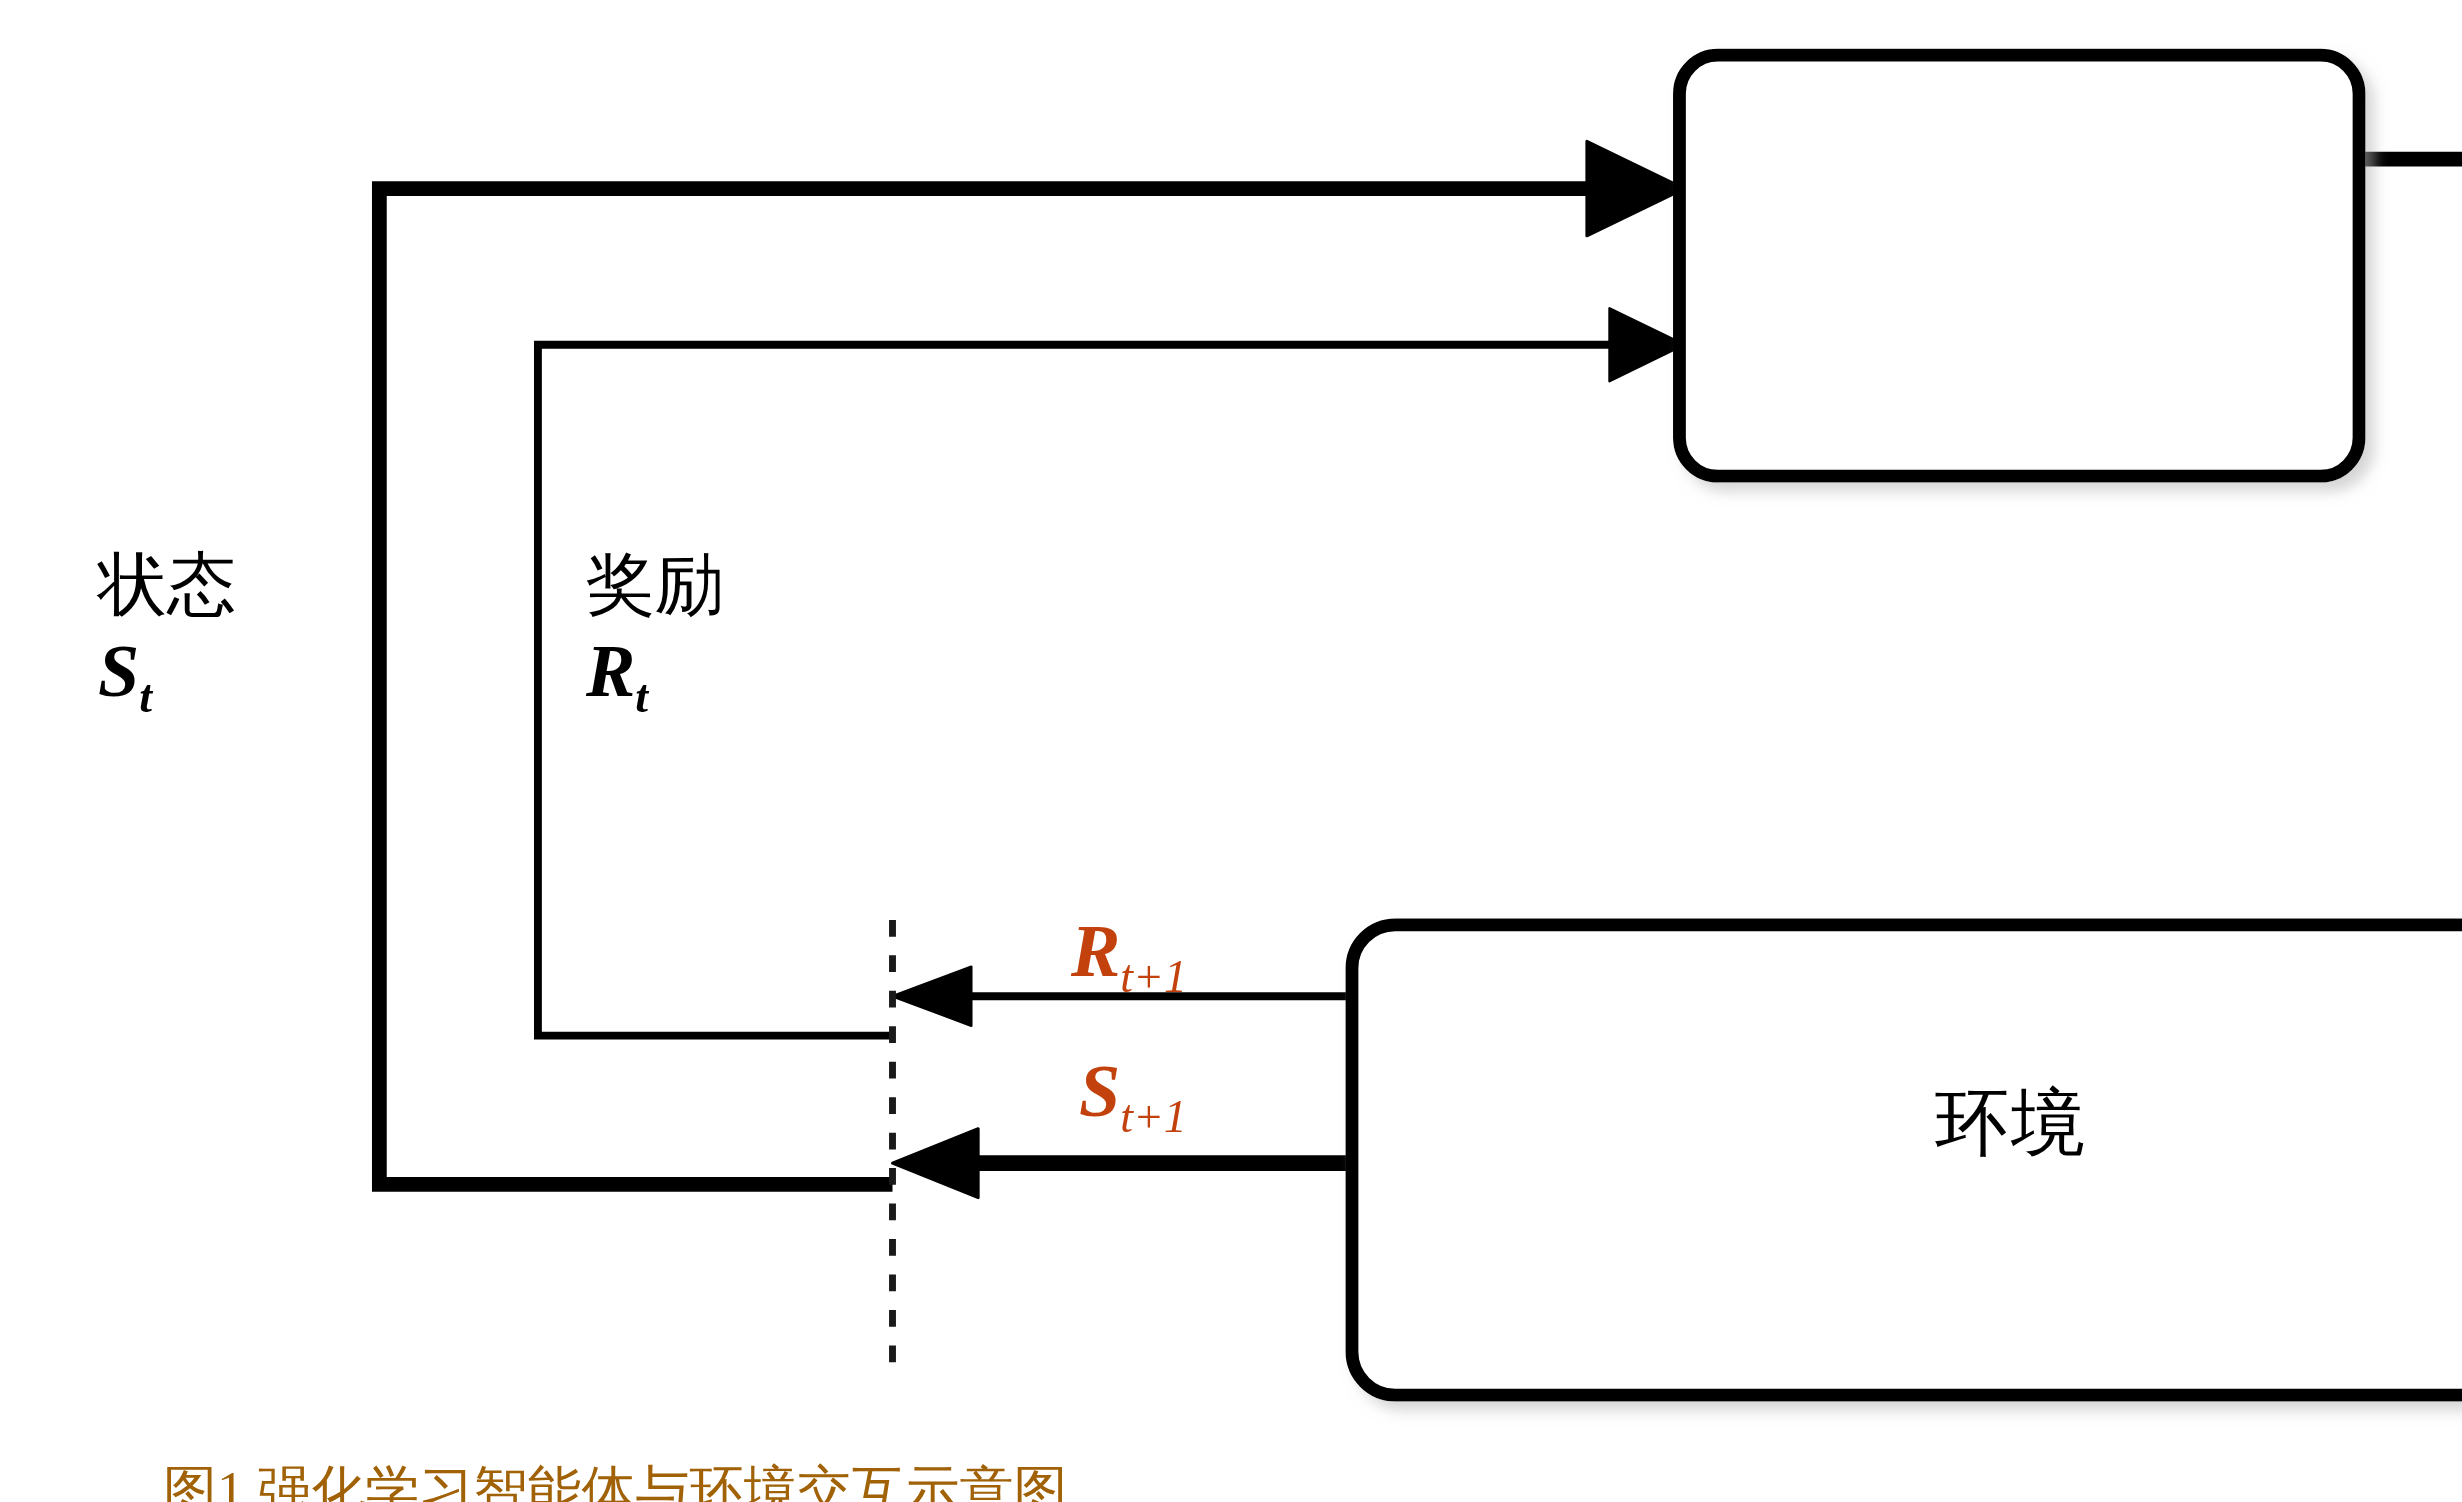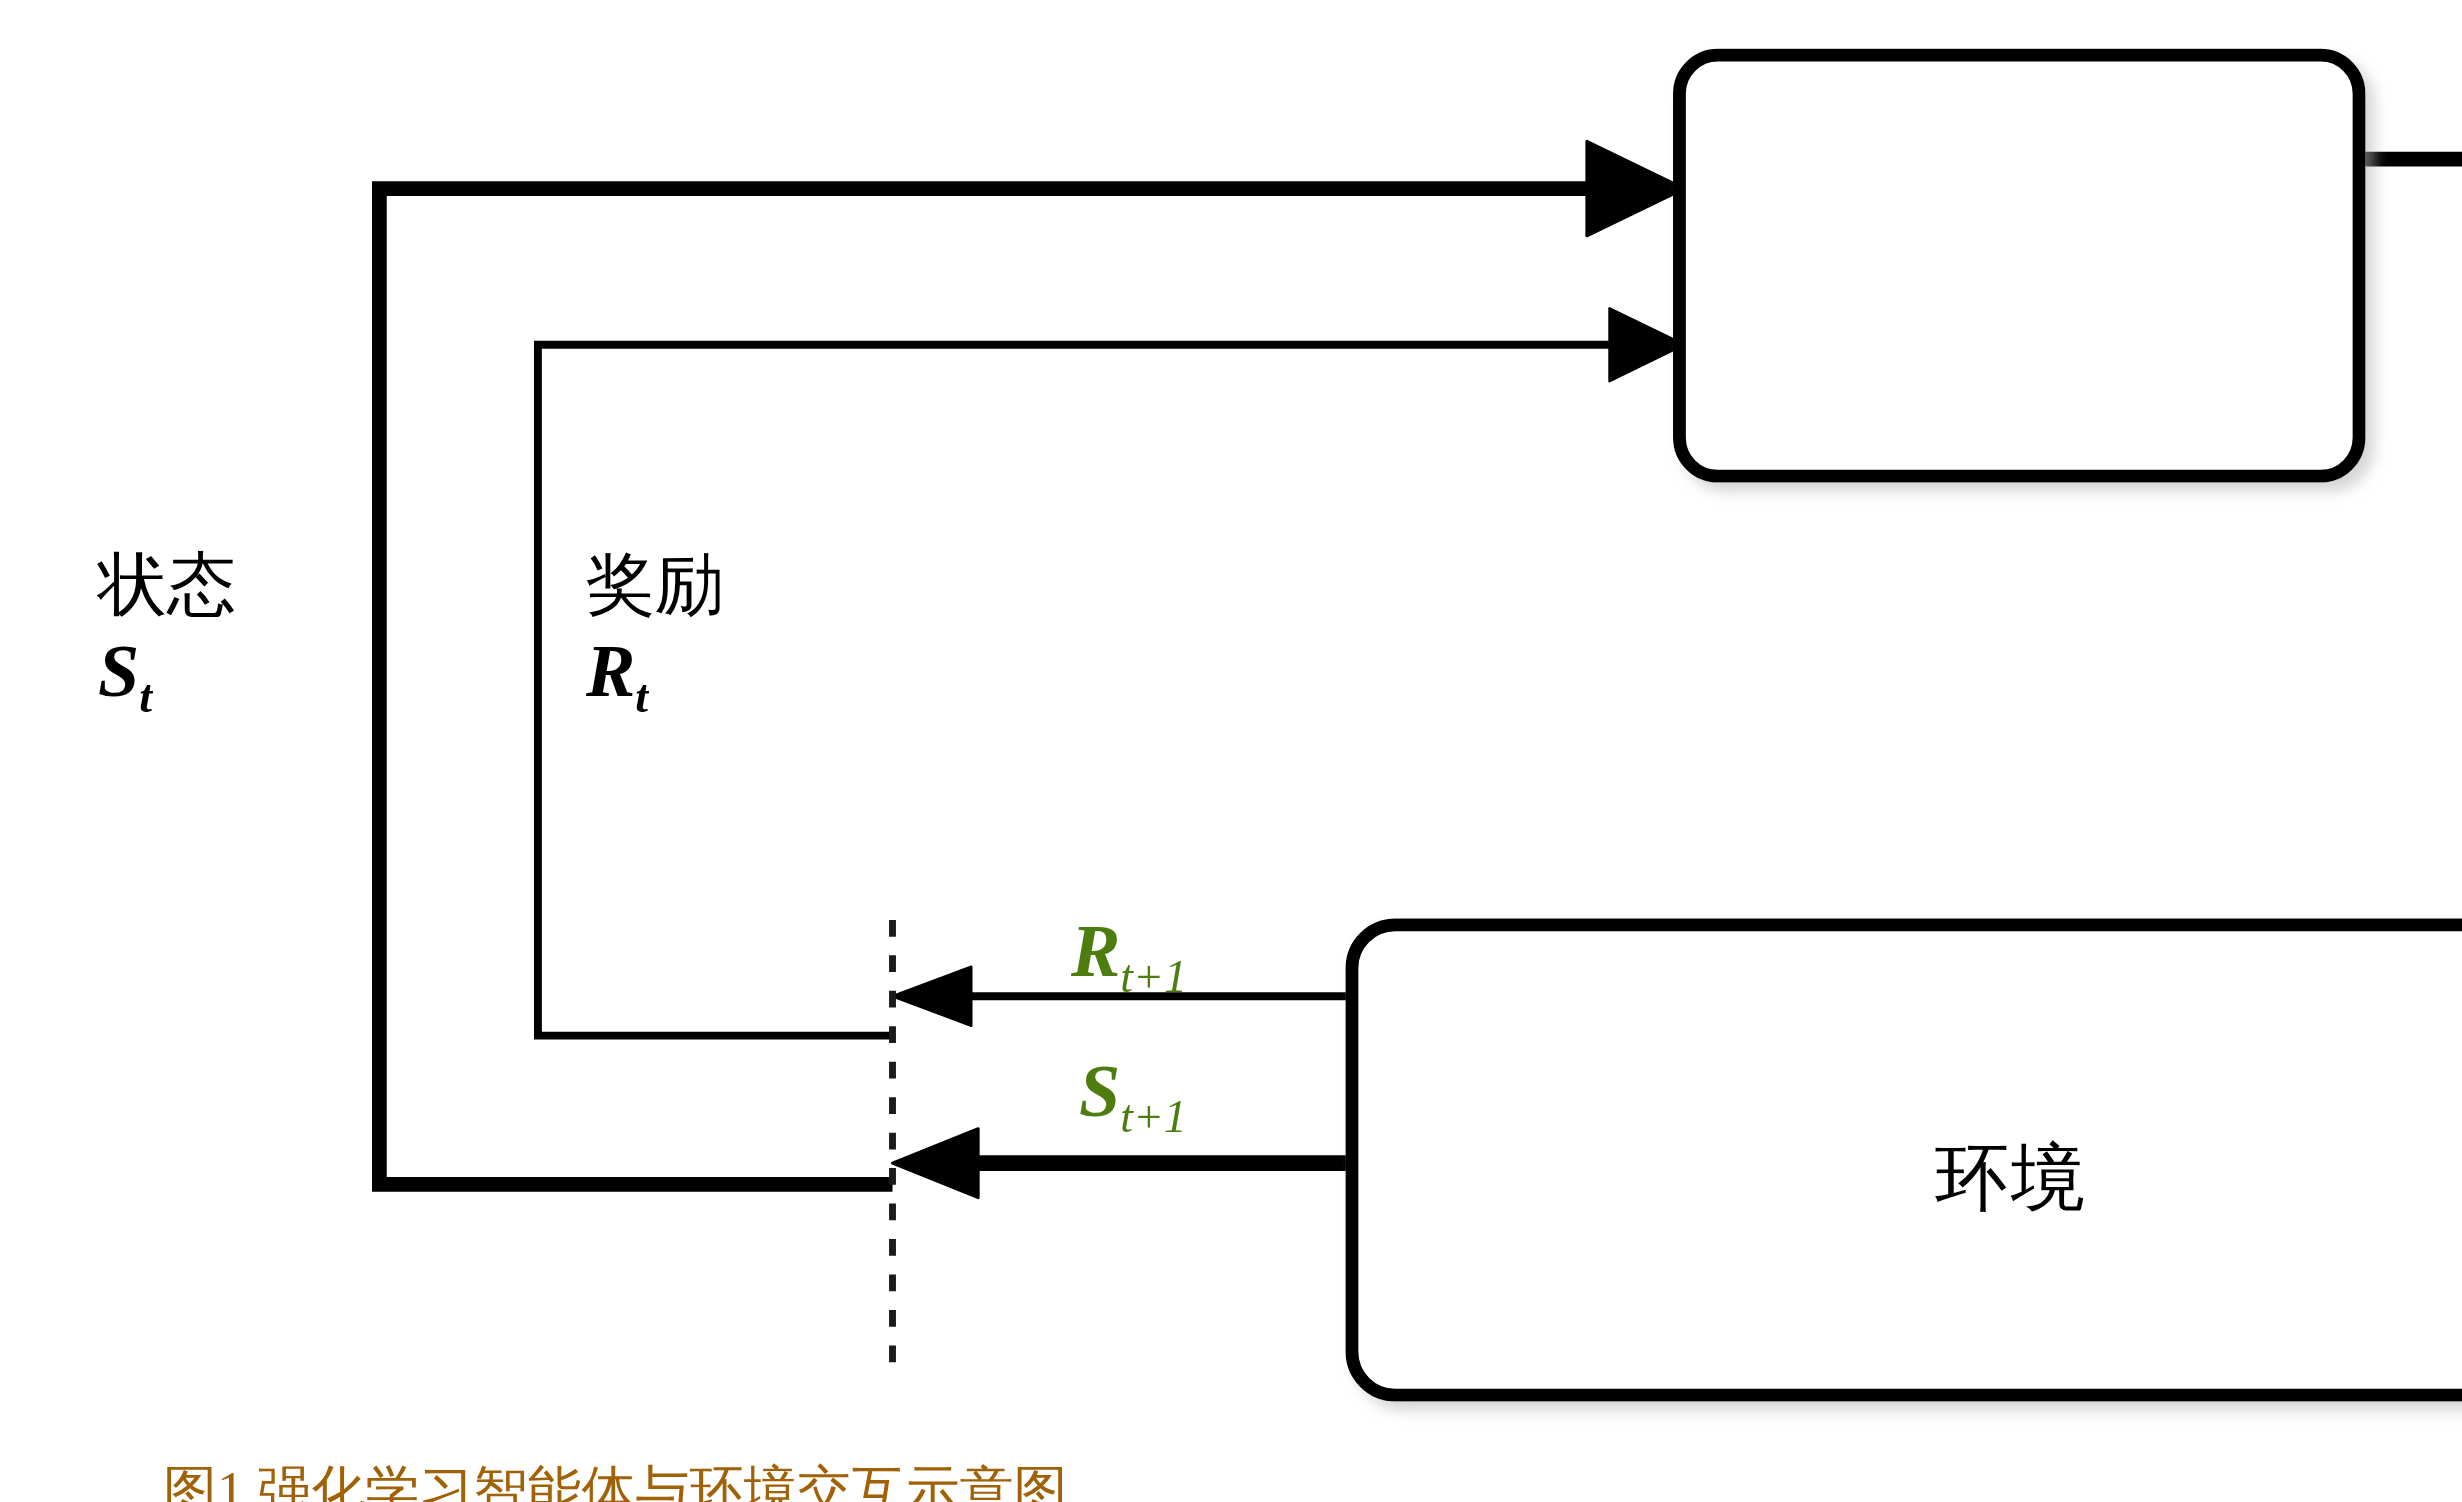--- a/index.html
+++ b/index.html
@@ -53,21 +53,21 @@
     margin-top: 11.8px;
   }
   .side-math .sub {
     font-size: 0.62em;
     vertical-align: sub;
     font-style: italic;
     font-weight: 700;
   }
   .edge-math {
     position: absolute;
-    color: #4d7c0f;
+    color: #c2410c;
     font-family: "Liberation Serif", "DejaVu Serif", serif;
     font-size: 74px;
     font-style: italic;
     font-weight: 700;
     white-space: nowrap;
     line-height: 1;
   }
   .edge-math .sub {
     font-size: 0.62em;
     vertical-align: sub;
@@ -124,21 +124,21 @@
     </g>
 
     <line x1="1812" y1="1868" x2="1812" y2="2800" stroke="#1a1a1a" stroke-width="14" stroke-dasharray="34 38"></line>
 
     <rect x="3410" y="112" width="1380" height="855" rx="78" ry="78" fill="#ffffff" stroke="#000000" stroke-width="26" filter="url(#softshadow)"></rect>
 
     <rect x="2745" y="1878" width="2855" height="955" rx="88" ry="88" fill="#ffffff" stroke="#000000" stroke-width="26" filter="url(#softshadow)"></rect>
   </svg>
 
 
-  <div class="node-label cjk-label" style="left:1935px; top:1141px;">环境</div>
+  <div class="node-label cjk-label" style="left:1935px; top:1086px;">环境</div>
 
   <div class="side-label" style="left:98px; top:549px;">
     <span class="side-cjk">状态</span>
     <span class="side-math"><span>S</span><span class="sub">t</span></span>
   </div>
 
   <div class="side-label" style="left:586px; top:549px;">
     <span class="side-cjk">奖励</span>
     <span class="side-math"><span>R</span><span class="sub">t</span></span>
   </div>

